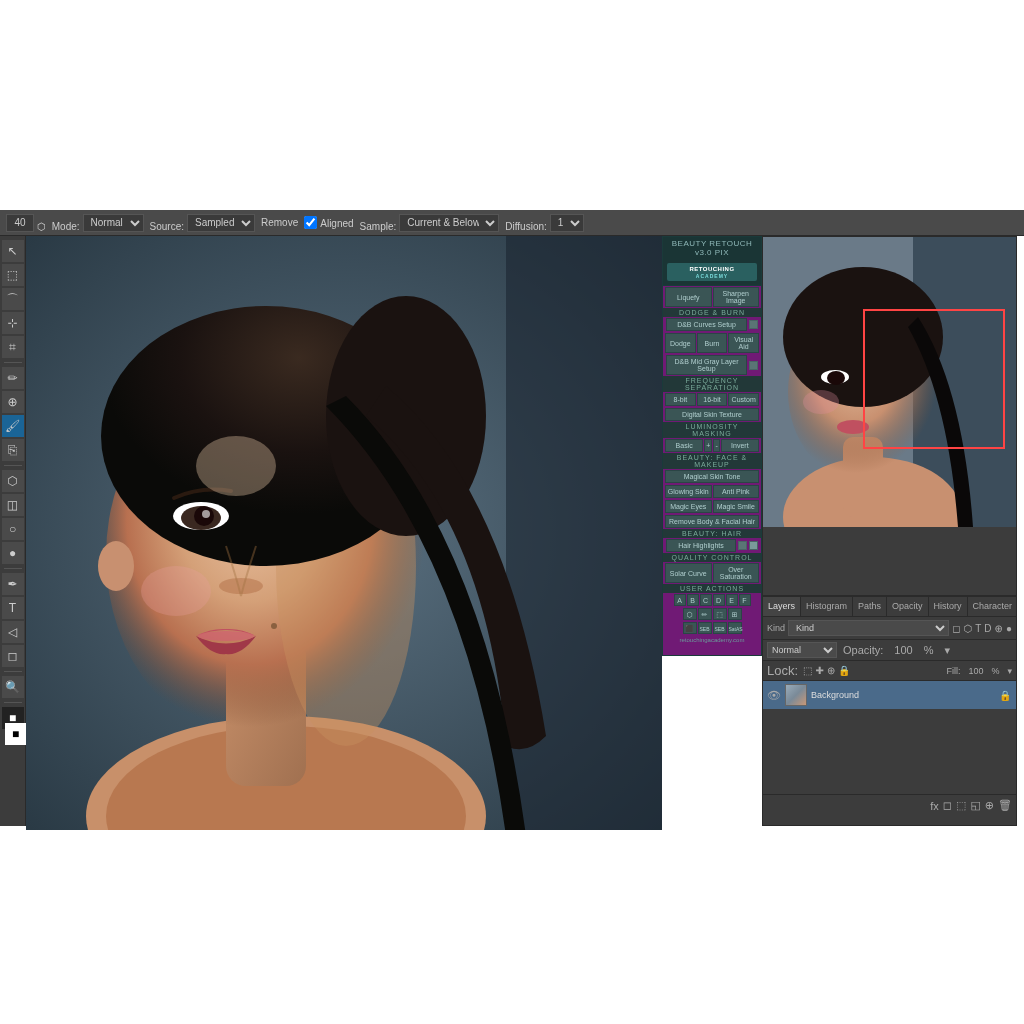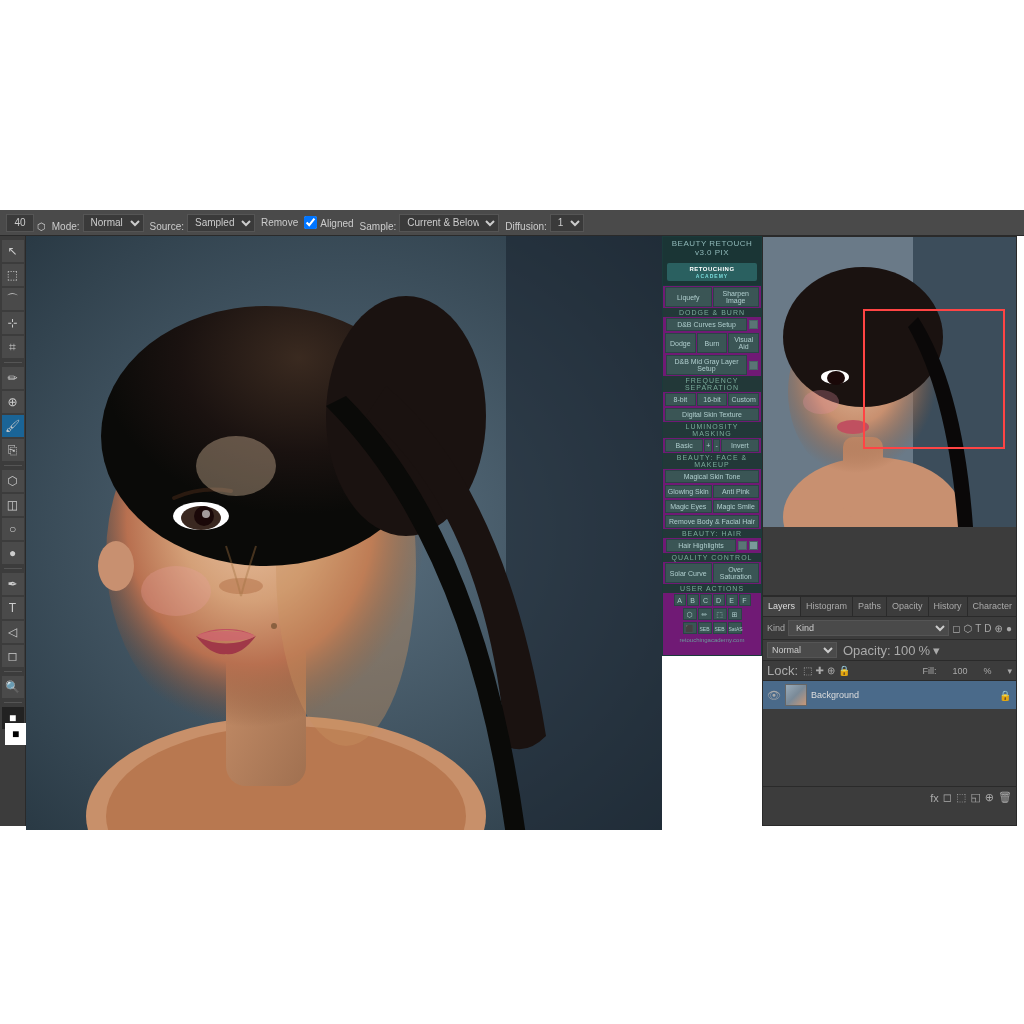--- a/index.html
+++ b/index.html
@@ -344,22 +344,22 @@
       border: 1px solid #555;
       color: #ccc;
       font-size: 9px;
       height: 16px;
       width: 70px;
     }
 
     .opacity-row {
       display: flex;
       align-items: center;
-      gap: 3px;
-      font-size: 13px;
+      gap: 11px;
+      font-size: 11px;
       color: #aaa;
     }
 
     .layers-lock {
       padding: 2px 4px;
       display: flex;
       align-items: center;
       gap: 5px;
       border-bottom: 1px solid #2a2a2a;
     }
@@ -372,21 +372,21 @@
     .lock-icons {
       display: flex;
       gap: 3px;
       color: #aaa;
       font-size: 10px;
     }
 
     .fill-row {
       display: flex;
       align-items: center;
-      gap: 16px;
+      gap: 8px;
       font-size: 9px;
       color: #aaa;
       margin-left: auto;
     }
 
     .layer-row {
       display: flex;
       align-items: center;
       padding: 2px 4px;
       gap: 4px;
@@ -406,21 +406,21 @@
       border: 1px solid #666;
     }
 
     .layer-name {
       color: #ddd;
       font-size: 9px;
     }
 
     .layers-footer {
       position: absolute;
-      bottom: 17px;
+      bottom: 9px;
       width: 100%;
       height: 22px;
       background: #3c3c3c;
       border-top: 1px solid #2a2a2a;
       display: flex;
       align-items: center;
       justify-content: flex-end;
       padding: 0 4px;
       gap: 4px;
     }

